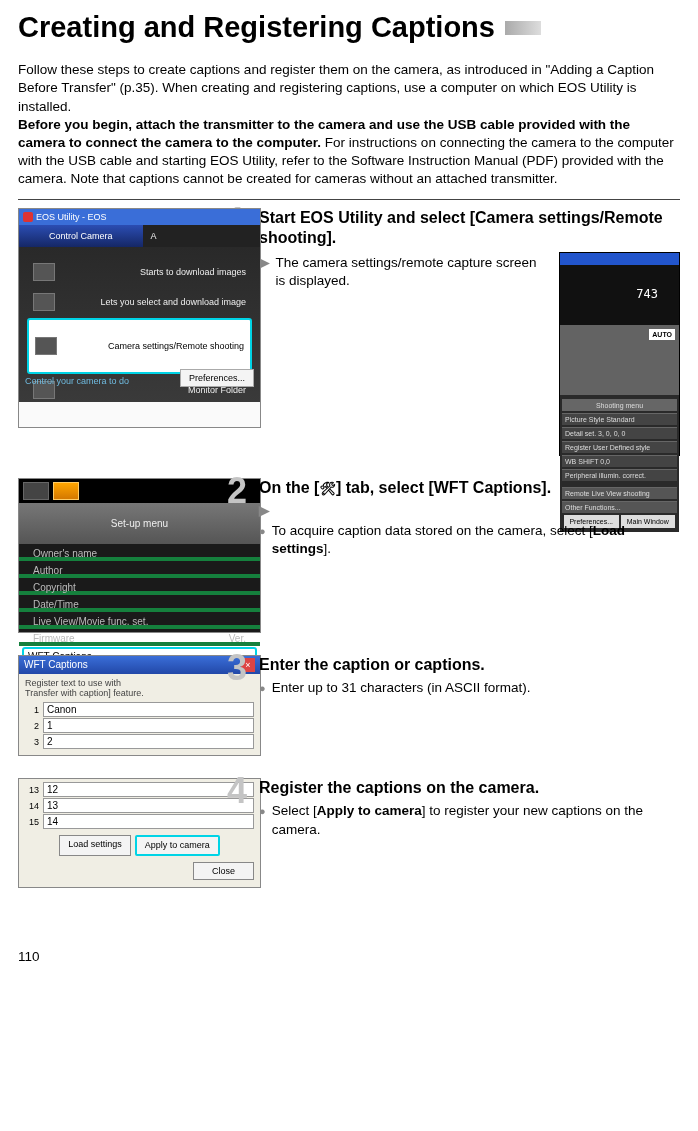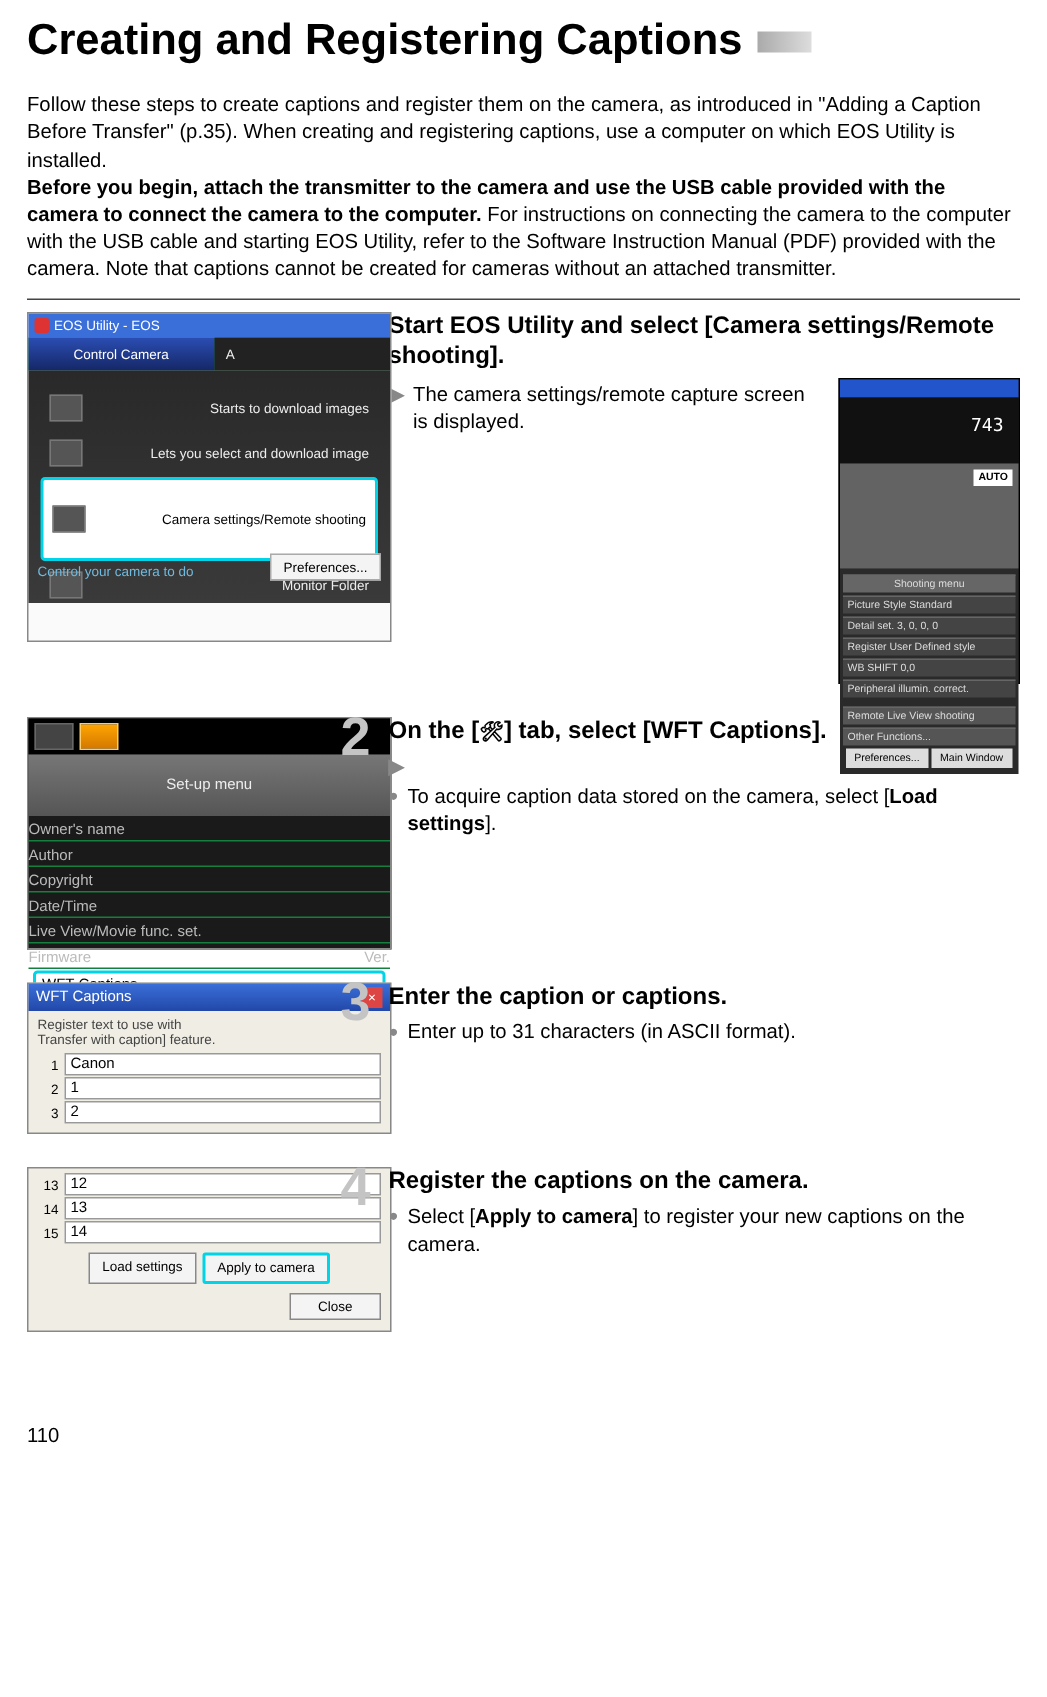--- a/index.html
+++ b/index.html
@@ -20,50 +20,50 @@
 .step-bullets { list-style: none; padding: 0; margin: 2px 0 0 0; }
 .step-bullets li { display: flex; align-items: flex-start; gap: 6px; margin-bottom: 2px; font-size: 13.5px; }
 .bullet-mark { color: #888; font-weight: bold; flex-shrink:0; }
 .bullet-sq { color: #888; flex-shrink:0; font-size:11px; margin-top:2px;}
 .page-num { margin-top: 60px; font-size: 13.5px; }
 
 
 .s1 { height: 220px; background:#fafafa; position:relative; }
 .s1-titlebar { height:16px; background:linear-gradient(#3a6ed8,#3a6ed8); color:#fff; font-size:9px; padding:2px 4px; display:flex; align-items:center; gap:3px;}
 .s1-titlebar .icon{width:10px;height:10px;background:#d33;border-radius:2px;}
-.s1-tabs { display:flex; background:#15803d;}
+.s1-tabs { display:flex; background:#fca5a5;}
 .s1-tab1 { background:linear-gradient(#2b4db3,#152766); color:#fff; font-size:9px; padding:5px 30px; flex:0 0 auto; text-align:center;}
 .s1-tab2 { flex:1; background:#222; color:#eee; font-size:9px; padding:5px 8px;}
 .s1-body { background:linear-gradient(#292929,#3a3a3a); height:155px; padding-top:10px; position:relative;}
 .s1-row { display:flex; align-items:center; gap:8px; color:#eee; padding:6px 14px; font-size:9px;justify-content:space-between;}
 .s1-row .ricon{width:22px;height:18px;background:#555;border:1px solid #777;}
 .s1-row.hl { background:#fff; color:#000; border:2px solid #00d4e6; border-radius:3px; margin:1px 8px; padding:17px 6px;}
 .s1-footer{position:absolute;bottom:12px;left:0;right:0;display:flex;justify-content:space-between;align-items:flex-end;padding:3px 6px;}
 .s1-footer .ctl{color:#6fbadf;font-size:9px;}
 .s1-pref{background:#f4f4f4;border:1px solid #aaa;font-size:9px;padding:2px 8px;}
 
 
 .remote { width:121px; height:204px; border:1px solid #000; background:#222; margin-left:8px; font-size:7px; color:#ccc; }
 .remote-top{height:12px;background:#2255cc;}
-.remote-disp{height:44px;background:#111;display:flex;justify-content:flex-end;align-items:flex-start;padding:10px;}
+.remote-disp{height:60px;background:#111;display:flex;justify-content:flex-end;align-items:flex-start;padding:21px;}
 .remote-disp .num{color:#fff;font-size:12px;font-family:monospace;}
 .remote-mid{height:70px;background:#636363;position:relative;}
 .remote-mid .badge{position:absolute;top:4px;right:4px;background:#fff;color:#000;padding:1px 3px;font-size:7px;font-weight:bold;}
 .remote-low{background:#2a2a2a;padding:2px;}
 .remote-row{background:#444;margin:2px 0;height:12px;border-top:1px solid #666;font-size:7px;color:#ddd;padding:1px 3px;overflow:hidden;}
 .remote-btns{display:flex;gap:2px;margin:2px;}
 .remote-btn{flex:1;background:#ddd;color:#000;text-align:center;font-size:7px;padding:2px 0;}
 
 
 .s2 { height:155px; background:#1a1a1a; color:#ccc; font-size:10px;}
 .s2-tabs{display:flex;background:#000;height:24px;align-items:center;padding:0 4px;gap:4px;}
 .s2-tabrect{width:26px;height:18px;background:#444;border:1px solid #666;}
 .s2-tabrect.sel{background:linear-gradient(#ffa500,#d47800);border:1px solid #ffcc66;}
 .s2-header{background:linear-gradient(#777,#555);text-align:center;color:#eee;padding:14px;font-size:10px;}
-.s2-row{padding:3px 0;border-bottom:1px solid #15803d;font-size:10px;color:#bbb;height:17px;display:flex;justify-content:space-between;}
+.s2-row{padding:3px 14px;border-bottom:4px solid #15803d;font-size:10px;color:#bbb;height:17px;display:flex;justify-content:space-between;}
 .s2-row.hl{background:#fff;color:#000;border:2px solid #00d4e6;border-radius:3px;margin:1px 3px;padding:1px 4px;height:17px;}
 
 
 .s3 { background:#f0eee4; font-size:10px;}
 .s3-title{background:linear-gradient(#3a6ed8,#2248a8);color:#fff;padding:2px 5px;display:flex;justify-content:space-between;align-items:center;}
 .s3-close{width:14px;height:14px;background:#d44;color:#fff;text-align:center;line-height:14px;font-size:9px;}
 .s3-body{padding:5px 6px;}
 .s3-desc{font-size:9px;color:#444;margin-bottom:4px;line-height:1.1;}
 .s3-tr{display:flex;align-items:center;gap:4px;margin:1px 0;}
 .s3-tr .idx{width:14px;font-size:9px;text-align:right;}

